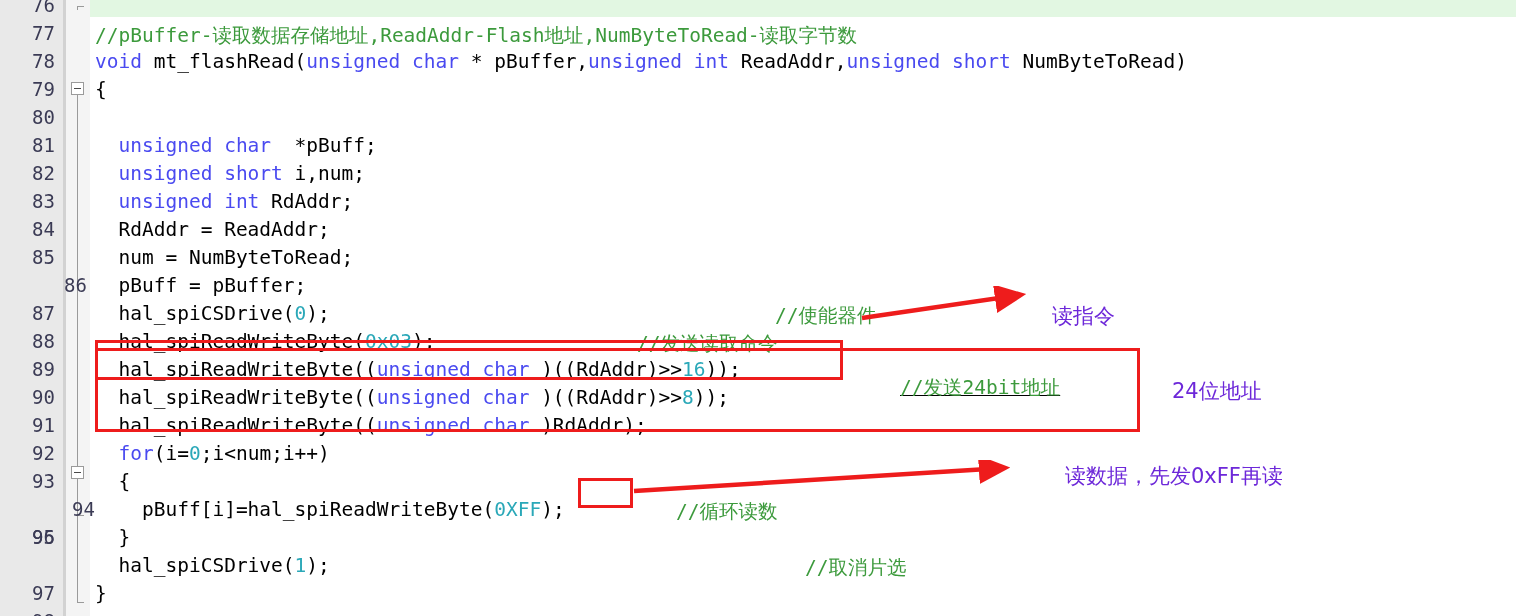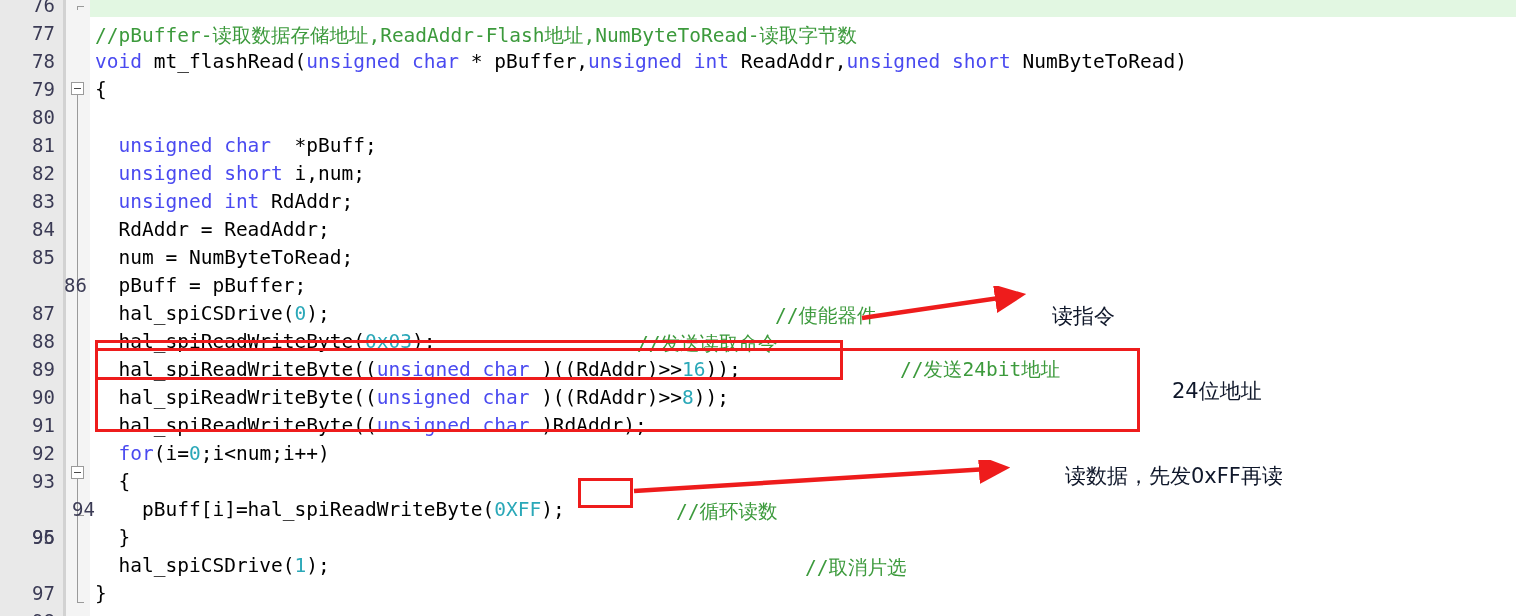--- a/index.html
+++ b/index.html
@@ -73,21 +73,21 @@
   .redbox{
     position:absolute;border:3px solid #ee1c1c;box-sizing:border-box;
     pointer-events:none;
   }
   .redbox-small{
     position:absolute;border:3px solid #ee1c1c;box-sizing:border-box;
     pointer-events:none;
   }
   .annot{
     position:absolute;
-    color:#0f172a;
+    color:#6d28d9;
     font-family:"DejaVu Sans","Liberation Sans",sans-serif;
     font-size:21px;
     white-space:nowrap;
   }
   .arrow-svg{position:absolute;pointer-events:none;}
 </style>
 </head>
 <body>
 
 <div id="editor">
@@ -143,21 +143,21 @@
       <div class="code" style="top: 162px;"><span class="plain">  </span><span class="kw">unsigned short</span><span class="plain"> i,num;</span></div>
       <div class="code" style="top: 190px;"><span class="plain">  </span><span class="kw">unsigned int</span><span class="plain"> RdAddr;</span></div>
       <div class="code" style="top: 218px;"><span class="plain">  RdAddr = ReadAddr;</span></div>
       <div class="code" style="top: 246px;"><span class="plain">  num = NumByteToRead;</span></div>
       <div class="code" style="top: 274px;"><span class="plain">  pBuff = pBuffer;</span></div>
       <div class="code" style="top: 302px;"><span class="plain">  hal_spiCSDrive(</span><span class="num">0</span><span class="plain">);</span></div>
       <div class="code" style="top: 302px; left: 775px;"><span class="cmt">//使能器件</span></div>
       <div class="code" style="top: 330px;"><span class="plain">  hal_spiReadWriteByte(</span><span class="num">0x03</span><span class="plain">);</span></div>
       <div class="code" style="top: 330px; left: 637px;"><span class="cmt">//发送读取命令</span></div>
       <div class="code" style="top: 358px;"><span class="plain">  hal_spiReadWriteByte((</span><span class="kw">unsigned char</span><span class="plain"> )((RdAddr)&gt;&gt;</span><span class="num">16</span><span class="plain">));</span></div>
-      <div class="code" style="top: 356px; left: 900px;"><span class="cmt">//发送24bit地址</span></div>
+      <div class="code" style="top: 374px; left: 900px; text-decoration: underline;"><span class="cmt">//发送24bit地址</span></div>
       <div class="code" style="top: 386px;"><span class="plain">  hal_spiReadWriteByte((</span><span class="kw">unsigned char</span><span class="plain"> )((RdAddr)&gt;&gt;</span><span class="num">8</span><span class="plain">));</span></div>
       <div class="code" style="top: 414px;"><span class="plain">  hal_spiReadWriteByte((</span><span class="kw">unsigned char</span><span class="plain"> )RdAddr);</span></div>
       <div class="code" style="top: 442px;"><span class="plain">  </span><span class="kw">for</span><span class="plain">(i=</span><span class="num">0</span><span class="plain">;i&lt;num;i++)</span></div>
       <div class="code" style="top: 470px;"><span class="plain">  {</span></div>
       <div class="code" style="top: 498px;"><span class="plain">    pBuff[i]=hal_spiReadWriteByte(</span><span class="num">0XFF</span><span class="plain">);</span></div>
       <div class="code" style="top: 498px; left: 676px;"><span class="cmt">//循环读数</span></div>
       <div class="code" style="top: 526px;"><span class="plain">  }</span></div>
       <div class="code" style="top: 554px;"><span class="plain">  hal_spiCSDrive(</span><span class="num">1</span><span class="plain">);</span></div>
       <div class="code" style="top: 554px; left: 805px;"><span class="cmt">//取消片选</span></div>
       <div class="code" style="top: 582px;"><span class="plain">}</span></div>

